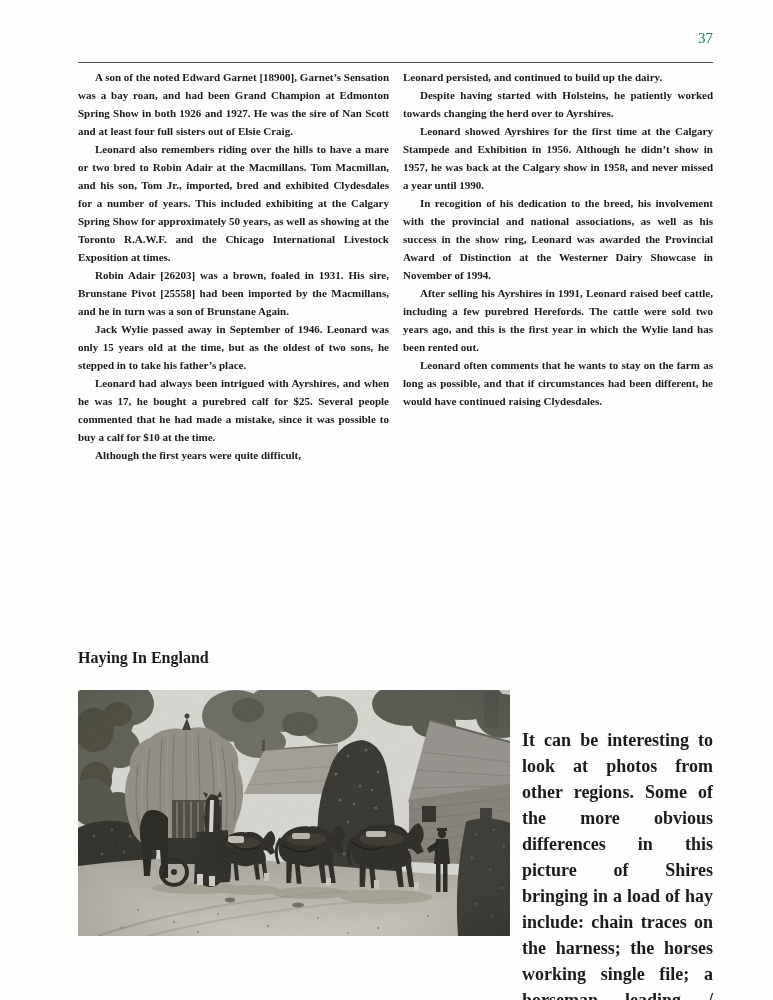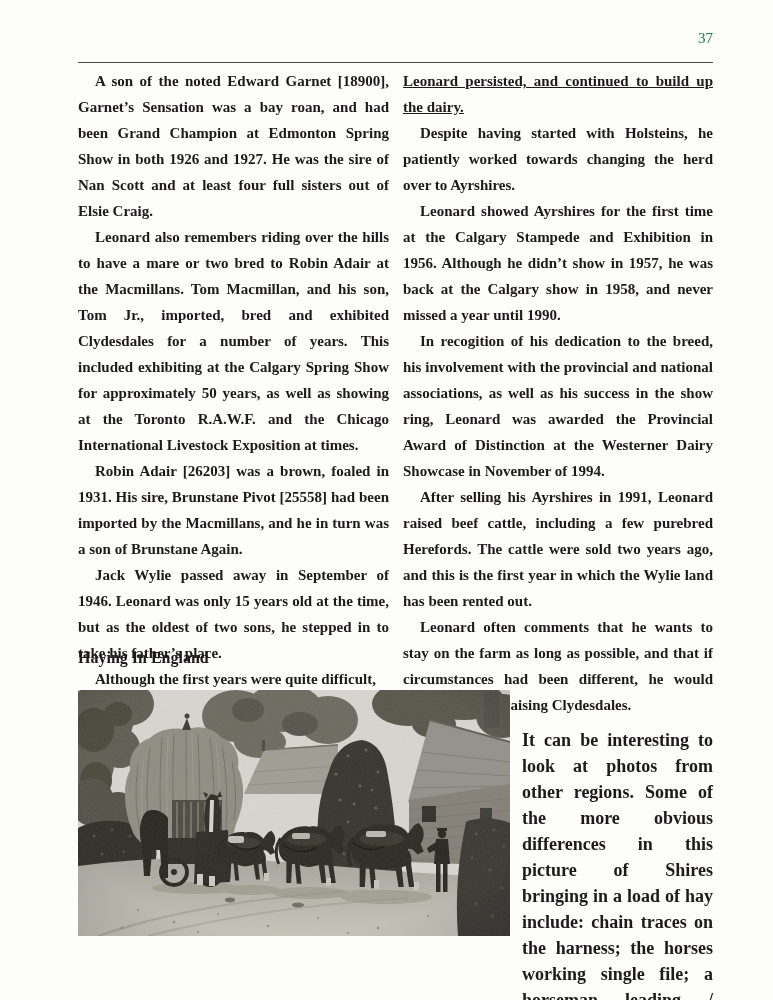--- a/index.html
+++ b/index.html
@@ -14,25 +14,25 @@
   .page-number{
     position:absolute;top:30px;right:60px;
     font-size:15px;font-weight:400;color:#15803d;
   }
   .top-rule{
     position:absolute;left:78px;right:60px;top:62px;
     height:1px;background:#4a4848;
   }
   .col{
     position:absolute;top:68px;
-    font-size:15px;line-height:26px;font-weight:600;
+    font-size:11px;line-height:18px;font-weight:600;
     text-align:justify;
   }
   .col p{margin:0;text-indent:17px;}
-  .col p.no-indent{text-indent:0;text-decoration:underline;}
+  .col p.no-indent{text-indent:0;}
   .col-left{left:78px;width:311px;}
   .col-right{left:403px;width:310px;}
   .section-heading{
     position:absolute;left:78px;right:60px;top:649px;
     font-size:16px;font-weight:700;color:#1c1a1a;
   }
   .photo-frame{
     position:absolute;left:78px;top:690px;width:432px;height:246px;
     background:#d8d7d2;
   }
@@ -50,20 +50,21 @@
 <div class="page">
 
   <div class="page-number">37</div>
   <div class="top-rule"></div>
 
   <div class="col col-left">
     <p>A son of the noted Edward Garnet [18900], Garnet’s Sensation was a bay roan, and had been Grand Champion at Edmonton Spring Show in both 1926 and 1927. He was the sire of Nan Scott and at least four full sisters out of Elsie Craig.</p>
     <p>Leonard also remembers riding over the hills to have a mare or two bred to Robin Adair at the Macmillans. Tom Macmillan, and his son, Tom Jr., imported, bred and exhibited Clydesdales for a number of years. This included exhibiting at the Calgary Spring Show for approximately 50 years, as well as showing at the Toronto R.A.W.F. and the Chicago International Livestock Exposition at times.</p>
     <p>Robin Adair [26203] was a brown, foaled in 1931. His sire, Brunstane Pivot [25558] had been imported by the Macmillans, and he in turn was a son of Brunstane Again.</p>
     <p>Jack Wylie passed away in September of 1946. Leonard was only 15 years old at the time, but as the oldest of two sons, he stepped in to take his father’s place.</p>
+    <p>Leonard had always been intrigued with Ayrshires, and when he was 17, he bought a purebred calf for $25. Several people commented that he had made a mistake, since it was possible to buy a calf for $10 at the time.</p>
     <p>Although the first years were quite difficult,</p>
   </div>
 
   <div class="col col-right">
     <p class="no-indent">Leonard persisted, and continued to build up the dairy.</p>
     <p>Despite having started with Holsteins, he patiently worked towards changing the herd over to Ayrshires.</p>
     <p>Leonard showed Ayrshires for the first time at the Calgary Stampede and Exhibition in 1956. Although he didn’t show in 1957, he was back at the Calgary show in 1958, and never missed a year until 1990.</p>
     <p>In recogition of his dedication to the breed, his involvement with the provincial and national associations, as well as his success in the show ring, Leonard was awarded the Provincial Award of Distinction at the Westerner Dairy Showcase in November of 1994.</p>
     <p>After selling his Ayrshires in 1991, Leonard raised beef cattle, including a few purebred Herefords. The cattle were sold two years ago, and this is the first year in which the Wylie land has been rented out.</p>
     <p>Leonard often comments that he wants to stay on the farm as long as possible, and that if circumstances had been different, he would have continued raising Clydesdales.</p>

